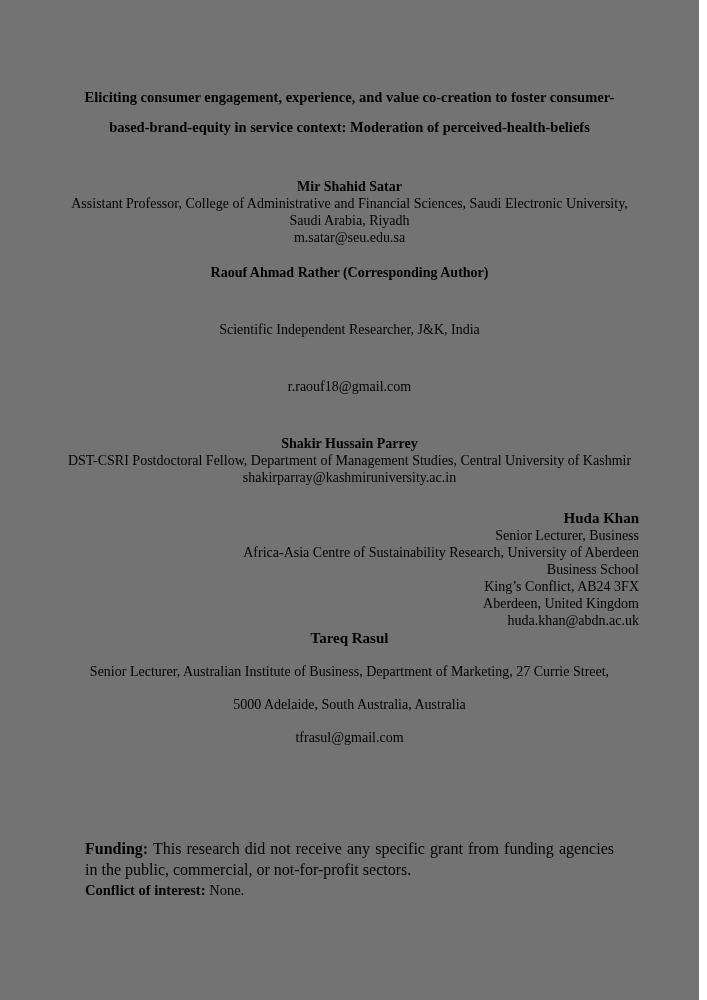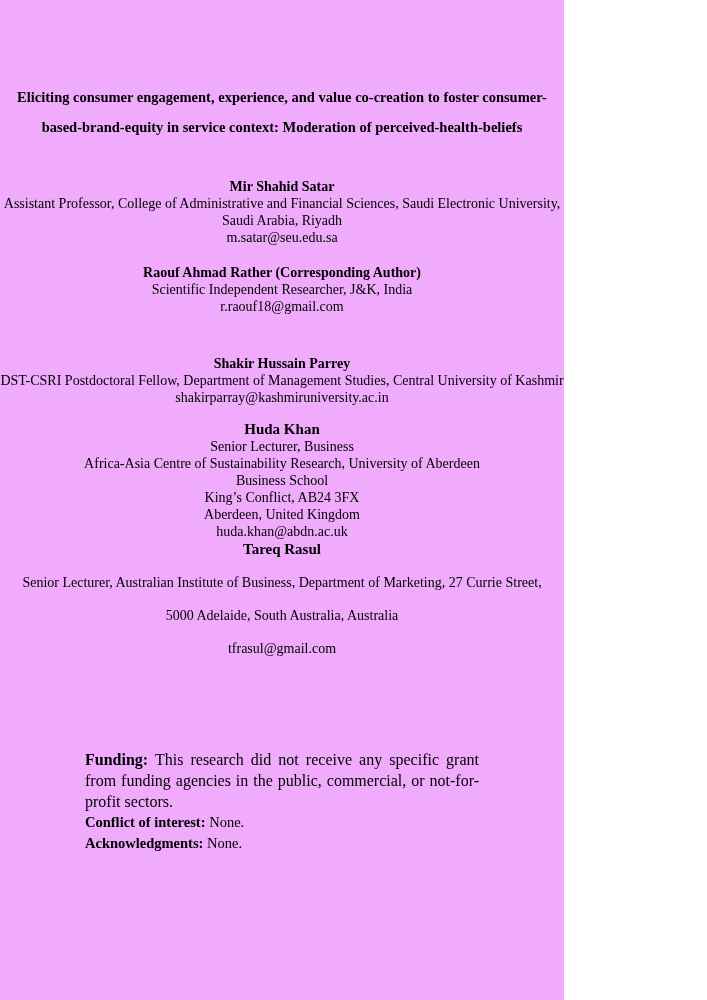--- a/index.html
+++ b/index.html
@@ -2,25 +2,25 @@
 <html><head>
 <meta charset="utf-8">
 <style>
   html, body {
     margin: 0;
     padding: 0;
     background: #ffffff;
   }
   .page {
     position: relative;
-    width: 564px;
+    width: 699px;
     height: 1000px;
     box-sizing: border-box;
     padding: 82px 60px 0 60px;
-    background: #f0abfc;
+    background: #737373;
     color: #000000;
     font-family: "Liberation Serif", serif;
     font-size: 14px;
     overflow: hidden;
   }
   
   .center-col {
     display: flex;
     flex-direction: column;
     align-items: center;
@@ -48,23 +48,23 @@
   .author-block.name-large .name {
     font-size: 15px;
   }
   .email-muted {
     color: #8f8f8f;
   }
   .email {
     text-decoration: none;
     color: #000000;
   }
-  .mt-18 { margin-top: 18px; }
+  .mt-18 { margin-top: 18px; gap: 40px; }
   .mt-26 { margin-top: 40px; }
-  .mt-17 { margin-top: 15px; }
+  .mt-17 { margin-top: 24px; align-items: flex-end; }
   .mt-16 { margin-top: 1px; gap: 16px; }
   .notes {
     margin-top: 92px;
     padding: 0 25px;
   }
   .note-par {
     font-size: 16px;
     line-height: 21px;
     text-align: justify;
   }
@@ -121,18 +121,15 @@
     <div class="email">tfrasul@gmail.com</div>
   </div>
 
   <div class="notes">
     <div class="note-par">
       <span class="bold">Funding:</span><span> This research did not receive any specific grant from funding agencies in the public, commercial, or not-for-profit sectors.</span>
     </div>
     <div class="note-line">
       <span class="bold">Conflict of interest:</span><span> None.</span>
     </div>
-    <div class="note-line">
-      <span class="bold">Acknowledgments:</span><span> None.</span>
-    </div>
   </div>
 
 </div>
 
 </body></html>

